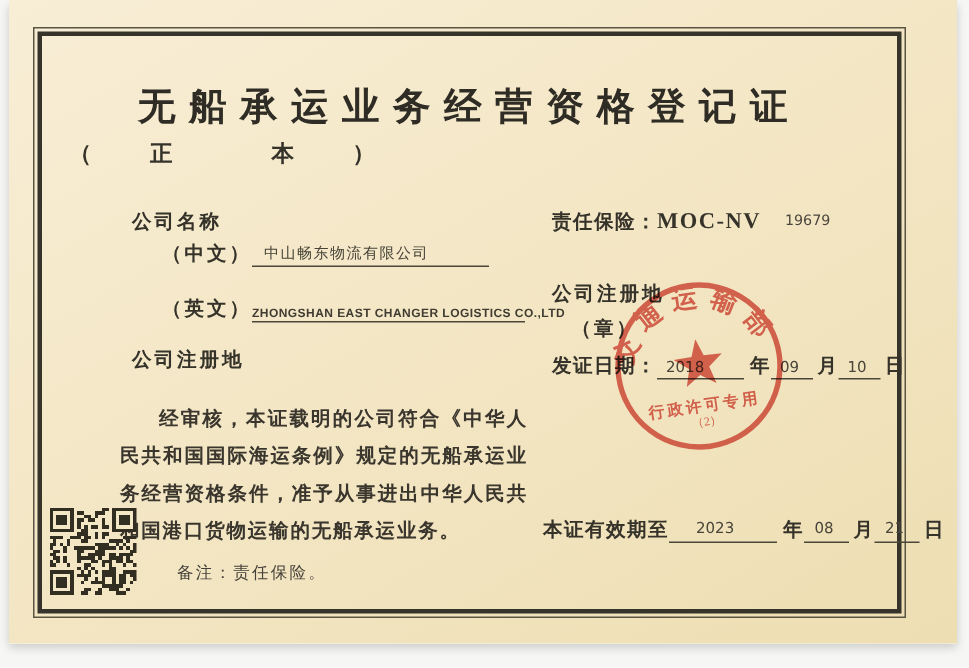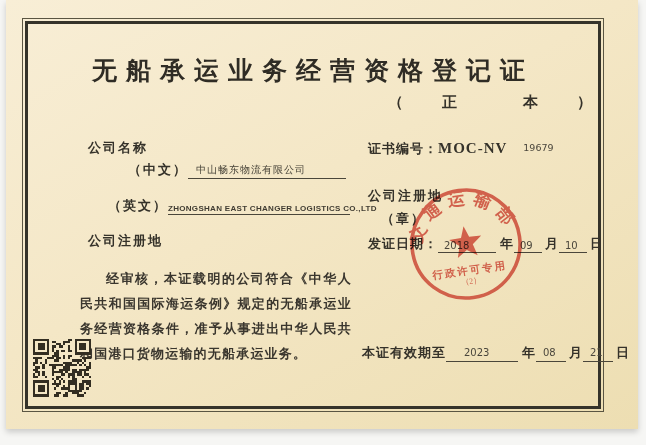--- a/index.html
+++ b/index.html
@@ -7,22 +7,22 @@
          font-family:"Liberation Serif","DejaVu Serif",serif;color:#35322a;}
   .paper{position:absolute;left:6px;top:0;width:632px;height:429px;
          background:linear-gradient(150deg,#f8eed6 0%,#f4e7c6 45%,#eddeb2 100%);
          box-shadow:0 3px 6px rgba(0,0,0,.18);}
   .frame-outer{position:absolute;left:22px;top:18px;width:580px;height:392px;
          border:1px solid #5a5542;}
   .frame-inner{position:absolute;left:2px;top:2px;right:2px;bottom:2px;
          border:3px solid #35332a;}
   .title{position:absolute;left:22px;top:54px;width:582px;text-align:center;
          font-size:25px;font-weight:bold;letter-spacing:9px;color:#2f2c25;}
-  .subtitle{position:absolute;left:22px;top:93px;width:582px;text-align:right;
-         font-size:15px;font-weight:bold;letter-spacing:12px;color:#35322a;}
+  .subtitle{position:absolute;left:22px;top:93px;width:582px;text-align:left;
+         font-size:15px;font-weight:bold;letter-spacing:12px;color:#35322a;padding-left:24px;}
   .lbl{font-weight:bold;font-size:13px;letter-spacing:2px;}
   .abs{position:absolute;}
   .uline{display:inline-block;border-bottom:1px solid #4a463a;position:relative;height:15px;vertical-align:bottom;text-align:center;}
   .uval{position:absolute;left:8px;bottom:1px;white-space:nowrap;}
   .cn-val{font-size:10px;letter-spacing:1px;color:#474338;}
   .en-val{font-family:"Liberation Sans","DejaVu Sans",sans-serif;font-weight:bold;
           font-size:8px;letter-spacing:.3px;color:#403c32;}
   .typed{font-family:"DejaVu Sans","Liberation Sans",sans-serif;font-size:10px;color:#4a463c;}
   .para{position:absolute;left:80px;top:266px;width:272px;font-size:13px;line-height:25px;
         text-indent:2em;text-align:justify;letter-spacing:1.2px;font-weight:bold;color:#3a362e;}
@@ -46,34 +46,35 @@
     <div class="frame-outer" style="left:16px;top:18px;">
       <div class="frame-inner"></div>
     </div>
   </div>
 
   <div class="title">无船承运业务经营资格登记证</div>
   <div class="subtitle">（　正　　本　）</div>
 
   <div class="abs lbl" style="left:88px;top:139px;">公司名称</div>
 
-  <div class="abs" style="left:108px;top:160px;margin-left:20px;">
+  <div class="abs" style="left:108px;top:160px;">
     <span class="lbl">（中文）</span><span class="uline" style="width:158px;"><span class="uval cn-val">中山畅东物流有限公司</span></span>
   </div>
 
   <div class="abs" style="left:108px;top:183px;">
     <span class="lbl">（英文）</span><span class="uline" style="width:182px;margin-top:16px;"><span class="uval en-val" style="left:0;">ZHONGSHAN EAST CHANGER LOGISTICS CO.,LTD</span></span>
   </div>
 
   <div class="abs" style="left:88px;top:231px;font-family:Liberation Serif, serif;">
     <span class="lbl">公司注册地</span>
   </div>
 
   <div class="para">经审核，本证载明的公司符合《中华人民共和国国际海运条例》规定的无船承运业务经营资格条件，准予从事进出中华人民共和国港口货物运输的无船承运业务。</div>
 
+  <div class="remarks">备注：责任保险。</div>
 
   <div class="qr">
     <svg id="qr-svg" viewBox="0 0 25 25" width="58" height="63" shape-rendering="crispEdges">
         <rect x="15" y="0" width="1" height="1" fill="#332e22"></rect>
         <rect x="16" y="0" width="1" height="1" fill="#332e22"></rect>
         <rect x="8" y="1" width="1" height="1" fill="#332e22"></rect>
         <rect x="9" y="1" width="1" height="1" fill="#332e22"></rect>
         <rect x="13" y="1" width="1" height="1" fill="#332e22"></rect>
         <rect x="14" y="1" width="1" height="1" fill="#332e22"></rect>
         <rect x="15" y="1" width="1" height="1" fill="#332e22"></rect>
@@ -282,21 +283,21 @@
         <rect x="18" y="0" width="7" height="7" fill="#332e22"></rect>
         <rect x="19" y="1" width="5" height="5" fill="#f4e7c6"></rect>
         <rect x="20" y="2" width="3" height="3" fill="#332e22"></rect>
         <rect x="0" y="18" width="7" height="7" fill="#332e22"></rect>
         <rect x="1" y="19" width="5" height="5" fill="#f4e7c6"></rect>
         <rect x="2" y="20" width="3" height="3" fill="#332e22"></rect>
       </svg>
   </div>
 
   <div class="abs" style="left:368px;top:139px;">
-    <span class="lbl" style="letter-spacing:1px;">证书编号：</span><span class="certno-val">MOC-NV</span><span class="certno-serial">19679</span>
+    <span class="lbl" style="letter-spacing:1px;">责任保险：</span><span class="certno-val">MOC-NV</span><span class="certno-serial">19679</span>
   </div>
 
   <div class="abs lbl" style="left:368px;top:187px;">公司注册地</div>
   <div class="abs lbl" style="left:381px;top:210px;">（章）</div>
 
   <div class="abs date-row" style="left:368px;top:235px;">
     <span class="lblpart">发证日期：</span><span class="uline" style="width:58px;"><span class="uval typed" style="left:6px;">2018</span></span><span class="lblpart" style="margin-left:4px;">年</span><span class="uline" style="width:28px;"><span class="uval typed" style="left:6px;">09</span></span><span class="lblpart" style="margin-left:3px;">月</span><span class="uline" style="width:28px;"><span class="uval typed" style="left:6px;">10</span></span><span class="lblpart" style="margin-left:3px;">日</span>
   </div>
 
   <div class="abs date-row" style="left:362px;top:344px;">

